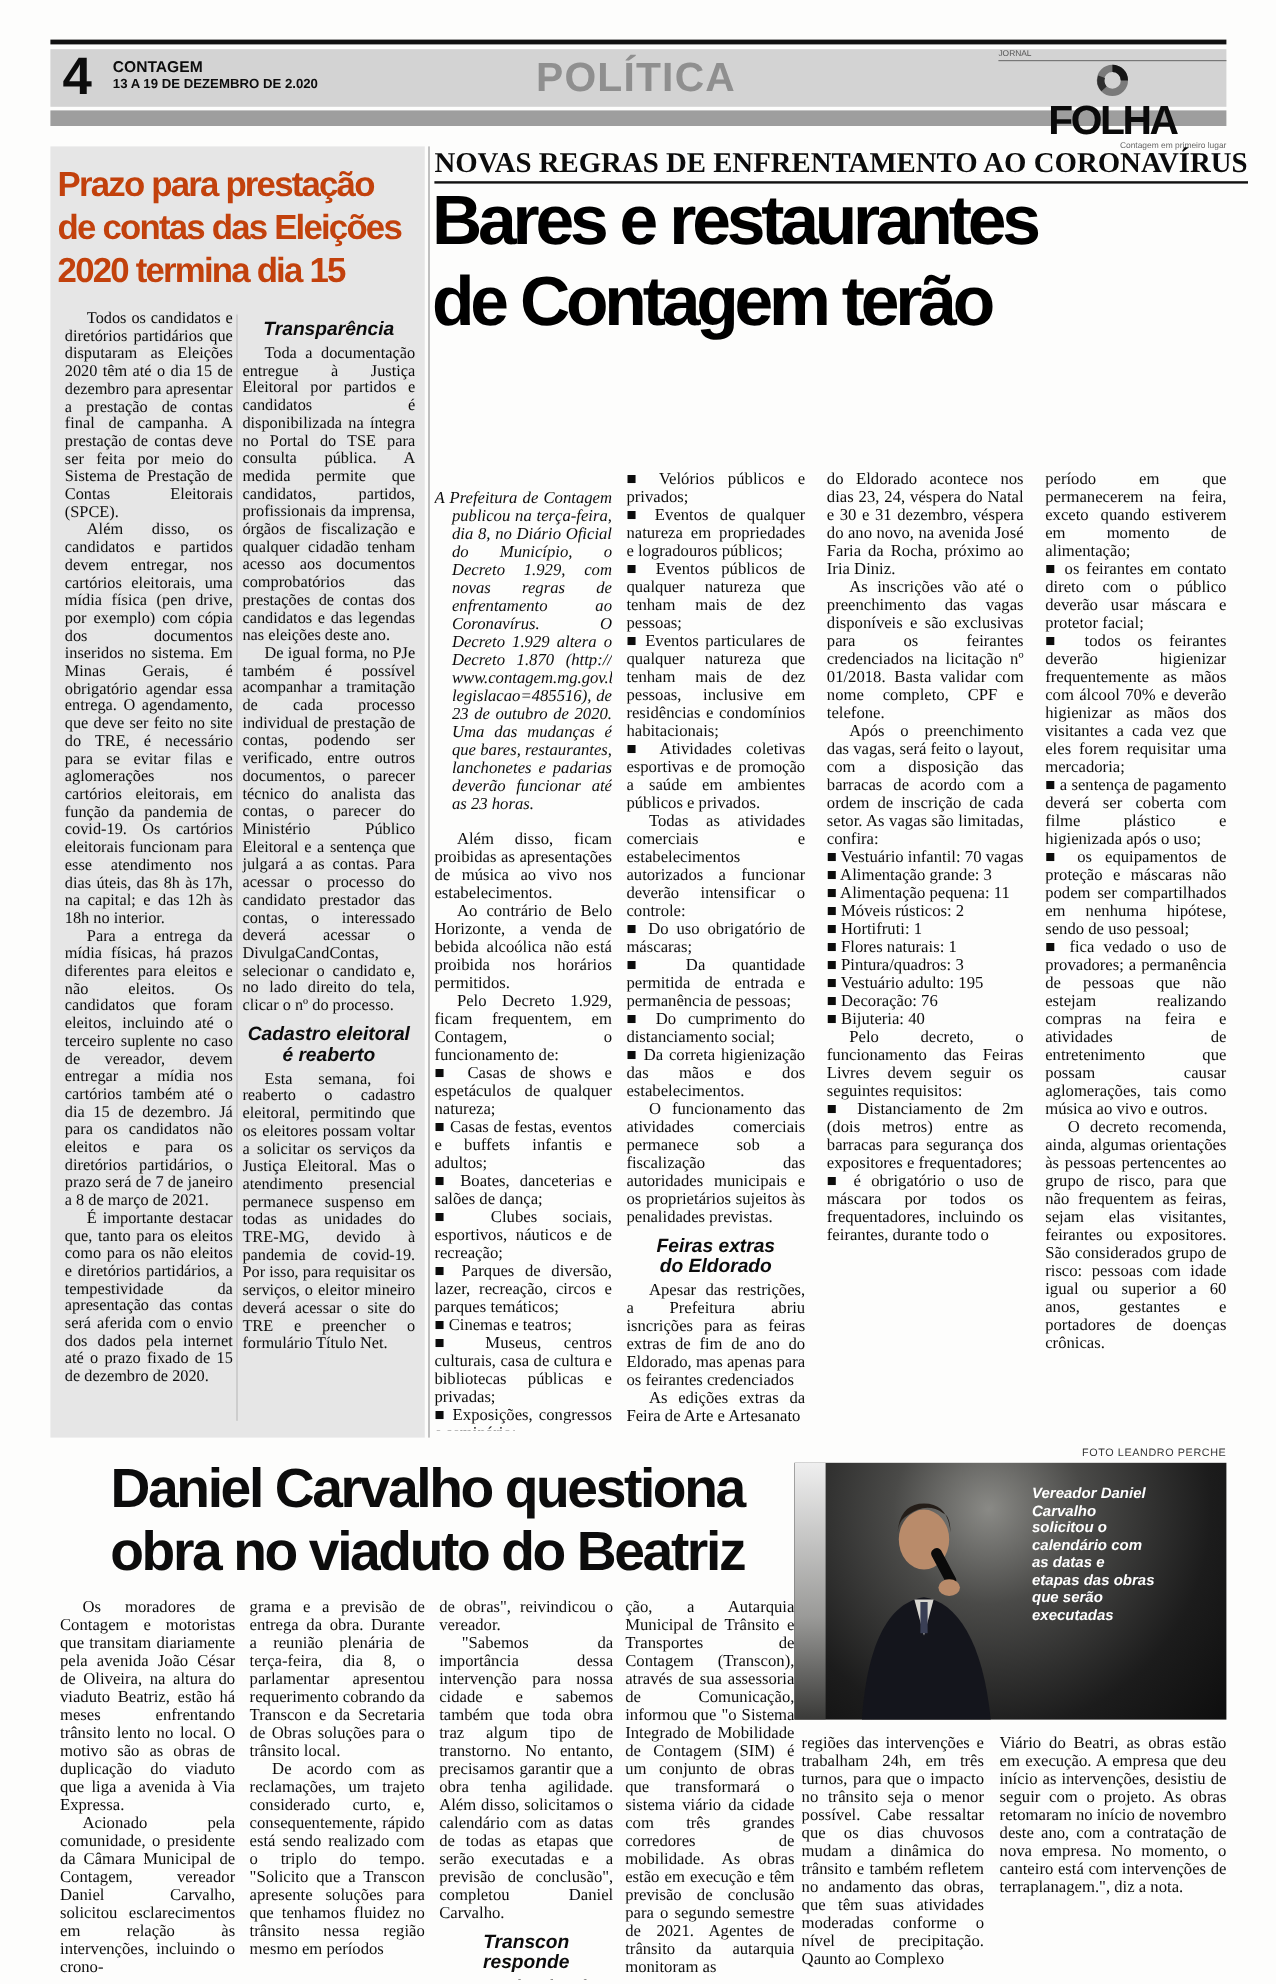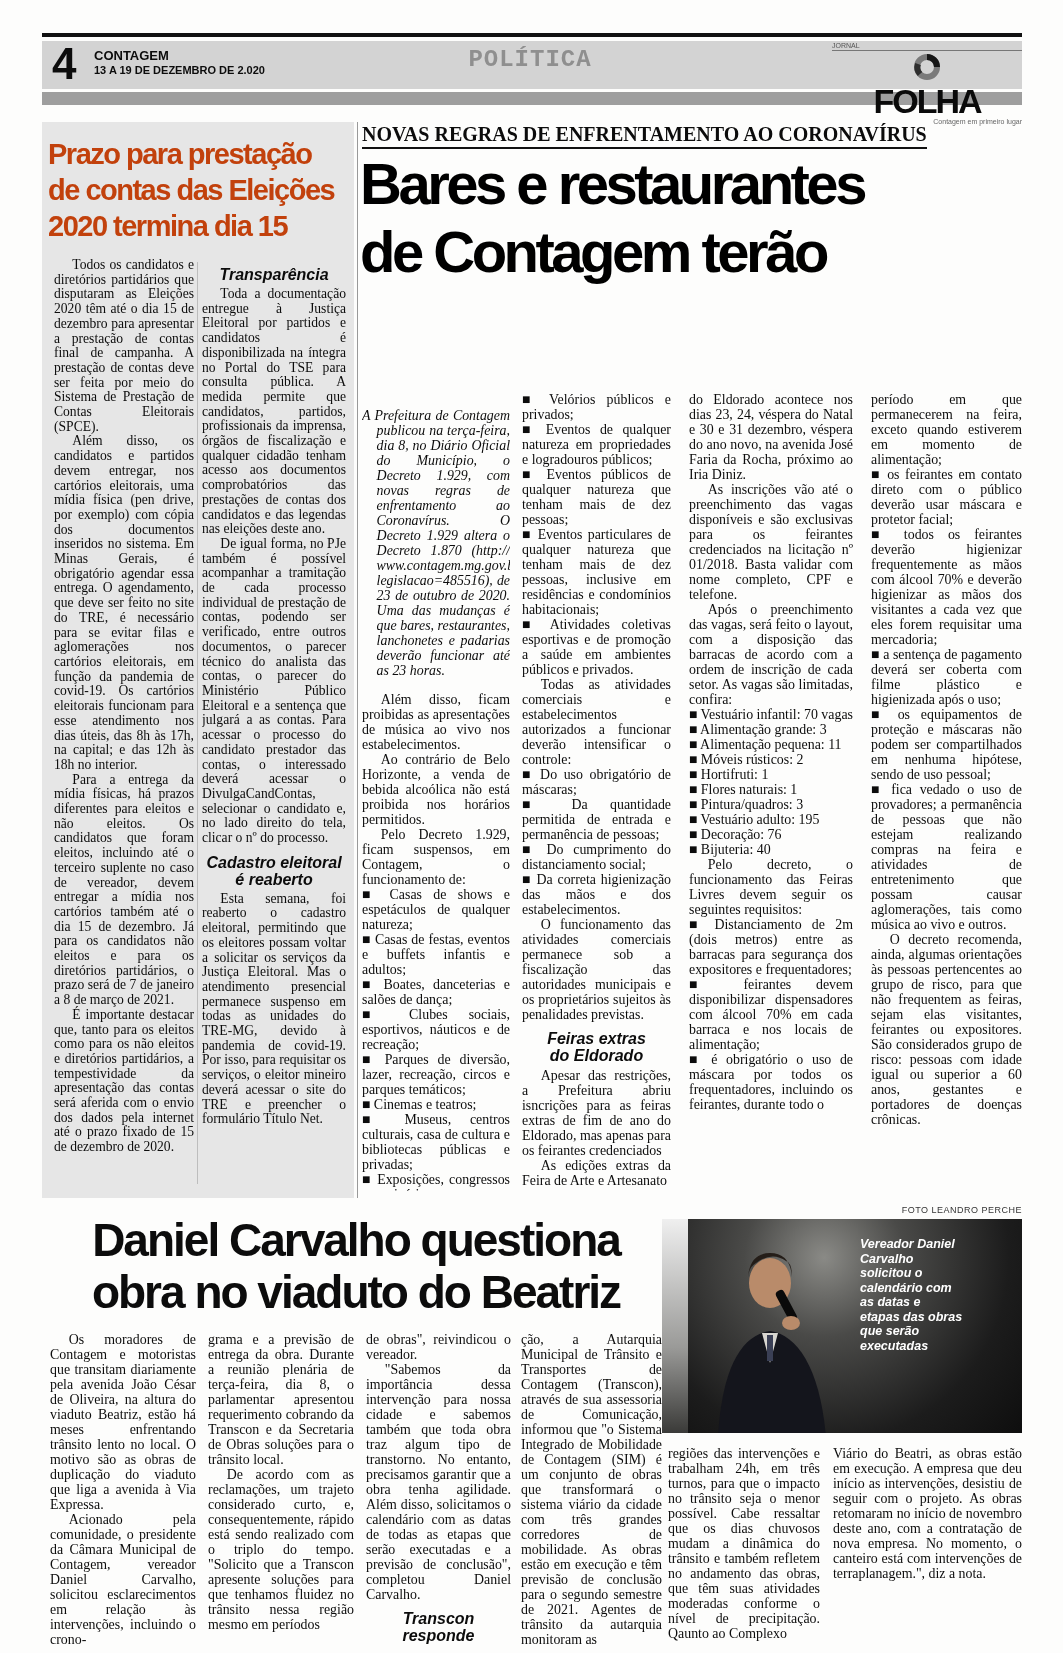--- a/index.html
+++ b/index.html
@@ -8,21 +8,21 @@
   .abs{position:absolute;}
   
   .top-rule{left:42px;top:33px;width:980px;height:4px;background:#111;}
   .band{left:42px;top:41px;width:980px;height:48px;background:#d3d3d3;}
   .gray-bar{left:42px;top:92px;width:980px;height:13px;background:#9e9e9e;}
   .pagenum{left:52px;top:40px;font-family:"Liberation Sans",sans-serif;font-weight:bold;
            font-size:44px;line-height:48px;letter-spacing:-2px;}
   .secname{left:94px;top:48px;font-family:"Liberation Sans",sans-serif;font-weight:bold;font-size:13px;}
   .secdate{left:94px;top:64px;font-family:"Liberation Sans",sans-serif;font-weight:bold;font-size:11px;}
   .politica{left:360px;top:46px;width:340px;text-align:center;color:#8f8f8f;
-            font-family:Liberation Mono, monospace;font-weight:bold;font-size:24px;letter-spacing:1px;}
+            font-family:Liberation Sans, sans-serif;font-weight:bold;font-size:34px;letter-spacing:1px;}
   .logo{right:41px;top:42px;width:190px;text-align:right;}
   .logo .jornal{font-family:"Liberation Sans",sans-serif;font-size:7px;color:#555;
                 border-bottom:1px solid #777;display:block;text-align:left;padding-bottom:1px;}
   .logo-row{display:flex;align-items:center;justify-content:flex-end;gap:2px;margin-top:1px;flex-direction:column;}
   .logo-word{font-family:"Liberation Sans",sans-serif;font-weight:bold;font-size:34px;
              letter-spacing:-2px;color:#0a0a0a;line-height:34px;}
   .logo .tagline{font-family:"Liberation Sans",sans-serif;font-size:7px;color:#666;display:block;}
   
   .leftbox{left:42px;top:122px;width:312px;height:1076px;background:#e6e6e6;}
   .lb-title{left:48px;top:136px;width:300px;text-align:left;
@@ -39,21 +39,21 @@
   .b{}
   .lead{font-style:italic;padding-left:1.05em;text-indent:-1.05em;margin-top:16px;margin-bottom:14px;}
   .h{font-family:"Liberation Sans",sans-serif;font-weight:bold;font-style:italic;
      text-align:center;text-indent:0;font-size:16px;line-height:17px;margin:8px 0 4px 0;
      white-space:pre-line;}
   .leftbox-col{font-size:13.6px;line-height:14.7px;}
   .main-col{font-size:13.9px;line-height:15px;}
   .bottom-col{font-size:13.9px;line-height:15px;}
   
   .kicker{left:362px;top:123px;font-family:"Liberation Serif",serif;font-weight:bold;
-          font-size:20px;letter-spacing:0px;border-bottom:2px solid #111;padding-bottom:1px;}
+          font-size:24px;letter-spacing:0px;border-bottom:2px solid #111;padding-bottom:1px;}
   .headline{left:360px;top:150px;width:662px;font-family:"Liberation Sans",sans-serif;
             font-weight:bold;font-size:58px;line-height:68px;letter-spacing:-3.5px;color:#000;}
   
   .b-headline{left:50px;top:1214px;width:612px;text-align:center;
               font-family:"Liberation Sans",sans-serif;font-weight:bold;font-size:46px;
               line-height:52px;letter-spacing:-2px;}
   .credit{left:662px;top:1205px;width:360px;text-align:right;
           font-family:"Liberation Sans",sans-serif;font-size:9px;color:#333;letter-spacing:.5px;}
   .photo{left:662px;top:1219px;width:360px;height:214px;overflow:hidden;
          background:radial-gradient(circle at 45% 18%, #8a8a86 0%, #4a4a48 30%, #1c1c1c 70%, #0e0e0e 100%);}
@@ -115,21 +115,21 @@
 
 <div class="abs kicker">NOVAS REGRAS DE ENFRENTAMENTO AO CORONAVÍRUS</div>
 <div class="abs headline">
     <div class="line">Bares e restaurantes</div>
     <div class="line">de Contagem terão</div>
   </div>
 <div class="col main-col" style="left:362px;top:392px;width:148px;height:800px;">
     <div class="blk lead">A Prefeitura de Contagem publicou na terça-feira, dia 8, no Diário Oficial do Município, o Decreto 1.929, com novas regras de enfrentamento ao Coronavírus. O Decreto 1.929 altera o Decreto 1.870 (http:// www.contagem.mg.gov.br/?legislacao=485516), de 23 de outubro de 2020. Uma das mudanças é que bares, restaurantes, lanchonetes e padarias deverão funcionar até as 23 horas.</div>
     <div class="blk p">Além disso, ficam proibidas as apresentações de música ao vivo nos estabelecimentos.</div>
     <div class="blk p">Ao contrário de Belo Horizonte, a venda de bebida alcoólica não está proibida nos horários permitidos.</div>
-    <div class="blk p">Pelo Decreto 1.929, ficam suspensos, em Contagem, o funcionamento de:</div>
+    <div class="blk p">Pelo Decreto 1.929, ficam frequentem, em Contagem, o funcionamento de:</div>
     <div class="blk b">■ Casas de shows e espetáculos de qualquer natureza;</div>
     <div class="blk b">■ Casas de festas, eventos e buffets infantis e adultos;</div>
     <div class="blk b">■ Boates, danceterias e salões de dança;</div>
     <div class="blk b">■ Clubes sociais, esportivos, náuticos e de recreação;</div>
     <div class="blk b">■ Parques de diversão, lazer, recreação, circos e parques temáticos;</div>
     <div class="blk b">■ Cinemas e teatros;</div>
     <div class="blk b">■ Museus, centros culturais, casa de cultura e bibliotecas públicas e privadas;</div>
     <div class="blk b">■ Exposições, congressos e seminário;</div>
   </div>
 <div class="col main-col" style="left:522px;top:392px;width:149px;height:800px;">
@@ -158,21 +158,20 @@
     <div class="blk b">■ Alimentação pequena: 11</div>
     <div class="blk b">■ Móveis rústicos: 2</div>
     <div class="blk b">■ Hortifruti: 1</div>
     <div class="blk b">■ Flores naturais: 1</div>
     <div class="blk b">■ Pintura/quadros: 3</div>
     <div class="blk b">■ Vestuário adulto: 195</div>
     <div class="blk b">■ Decoração: 76</div>
     <div class="blk b">■ Bijuteria: 40</div>
     <div class="blk p">Pelo decreto, o funcionamento das Feiras Livres devem seguir os seguintes requisitos:</div>
     <div class="blk b">■ Distanciamento de 2m (dois metros) entre as barracas para segurança dos expositores e frequentadores;</div>
-    <div class="blk b">■ feirantes devem disponibilizar dispensadores com álcool 70% em cada barraca e nos locais de alimentação;</div>
     <div class="blk b">■ é obrigatório o uso de máscara por todos os frequentadores, incluindo os feirantes, durante todo o</div>
   </div>
 <div class="col main-col" style="left:871px;top:392px;width:151px;height:800px;">
     <div class="blk p0">período em que permanecerem na feira, exceto quando estiverem em momento de alimentação;</div>
     <div class="blk b">■ os feirantes em contato direto com o público deverão usar máscara e protetor facial;</div>
     <div class="blk b">■ todos os feirantes deverão higienizar frequentemente as mãos com álcool 70% e deverão higienizar as mãos dos visitantes a cada vez que eles forem requisitar uma mercadoria;</div>
     <div class="blk b">■ a sentença de pagamento deverá ser coberta com filme plástico e higienizada após o uso;</div>
     <div class="blk b">■ os equipamentos de proteção e máscaras não podem ser compartilhados em nenhuma hipótese, sendo de uso pessoal;</div>
     <div class="blk b">■ fica vedado o uso de provadores; a permanência de pessoas que não estejam realizando compras na feira e atividades de entretenimento que possam causar aglomerações, tais como música ao vivo e outros.</div>
     <div class="blk p">O decreto recomenda, ainda, algumas orientações às pessoas pertencentes ao grupo de risco, para que não frequentem as feiras, sejam elas visitantes, feirantes ou expositores. São considerados grupo de risco: pessoas com idade igual ou superior a 60 anos, gestantes e portadores de doenças crônicas.</div>

